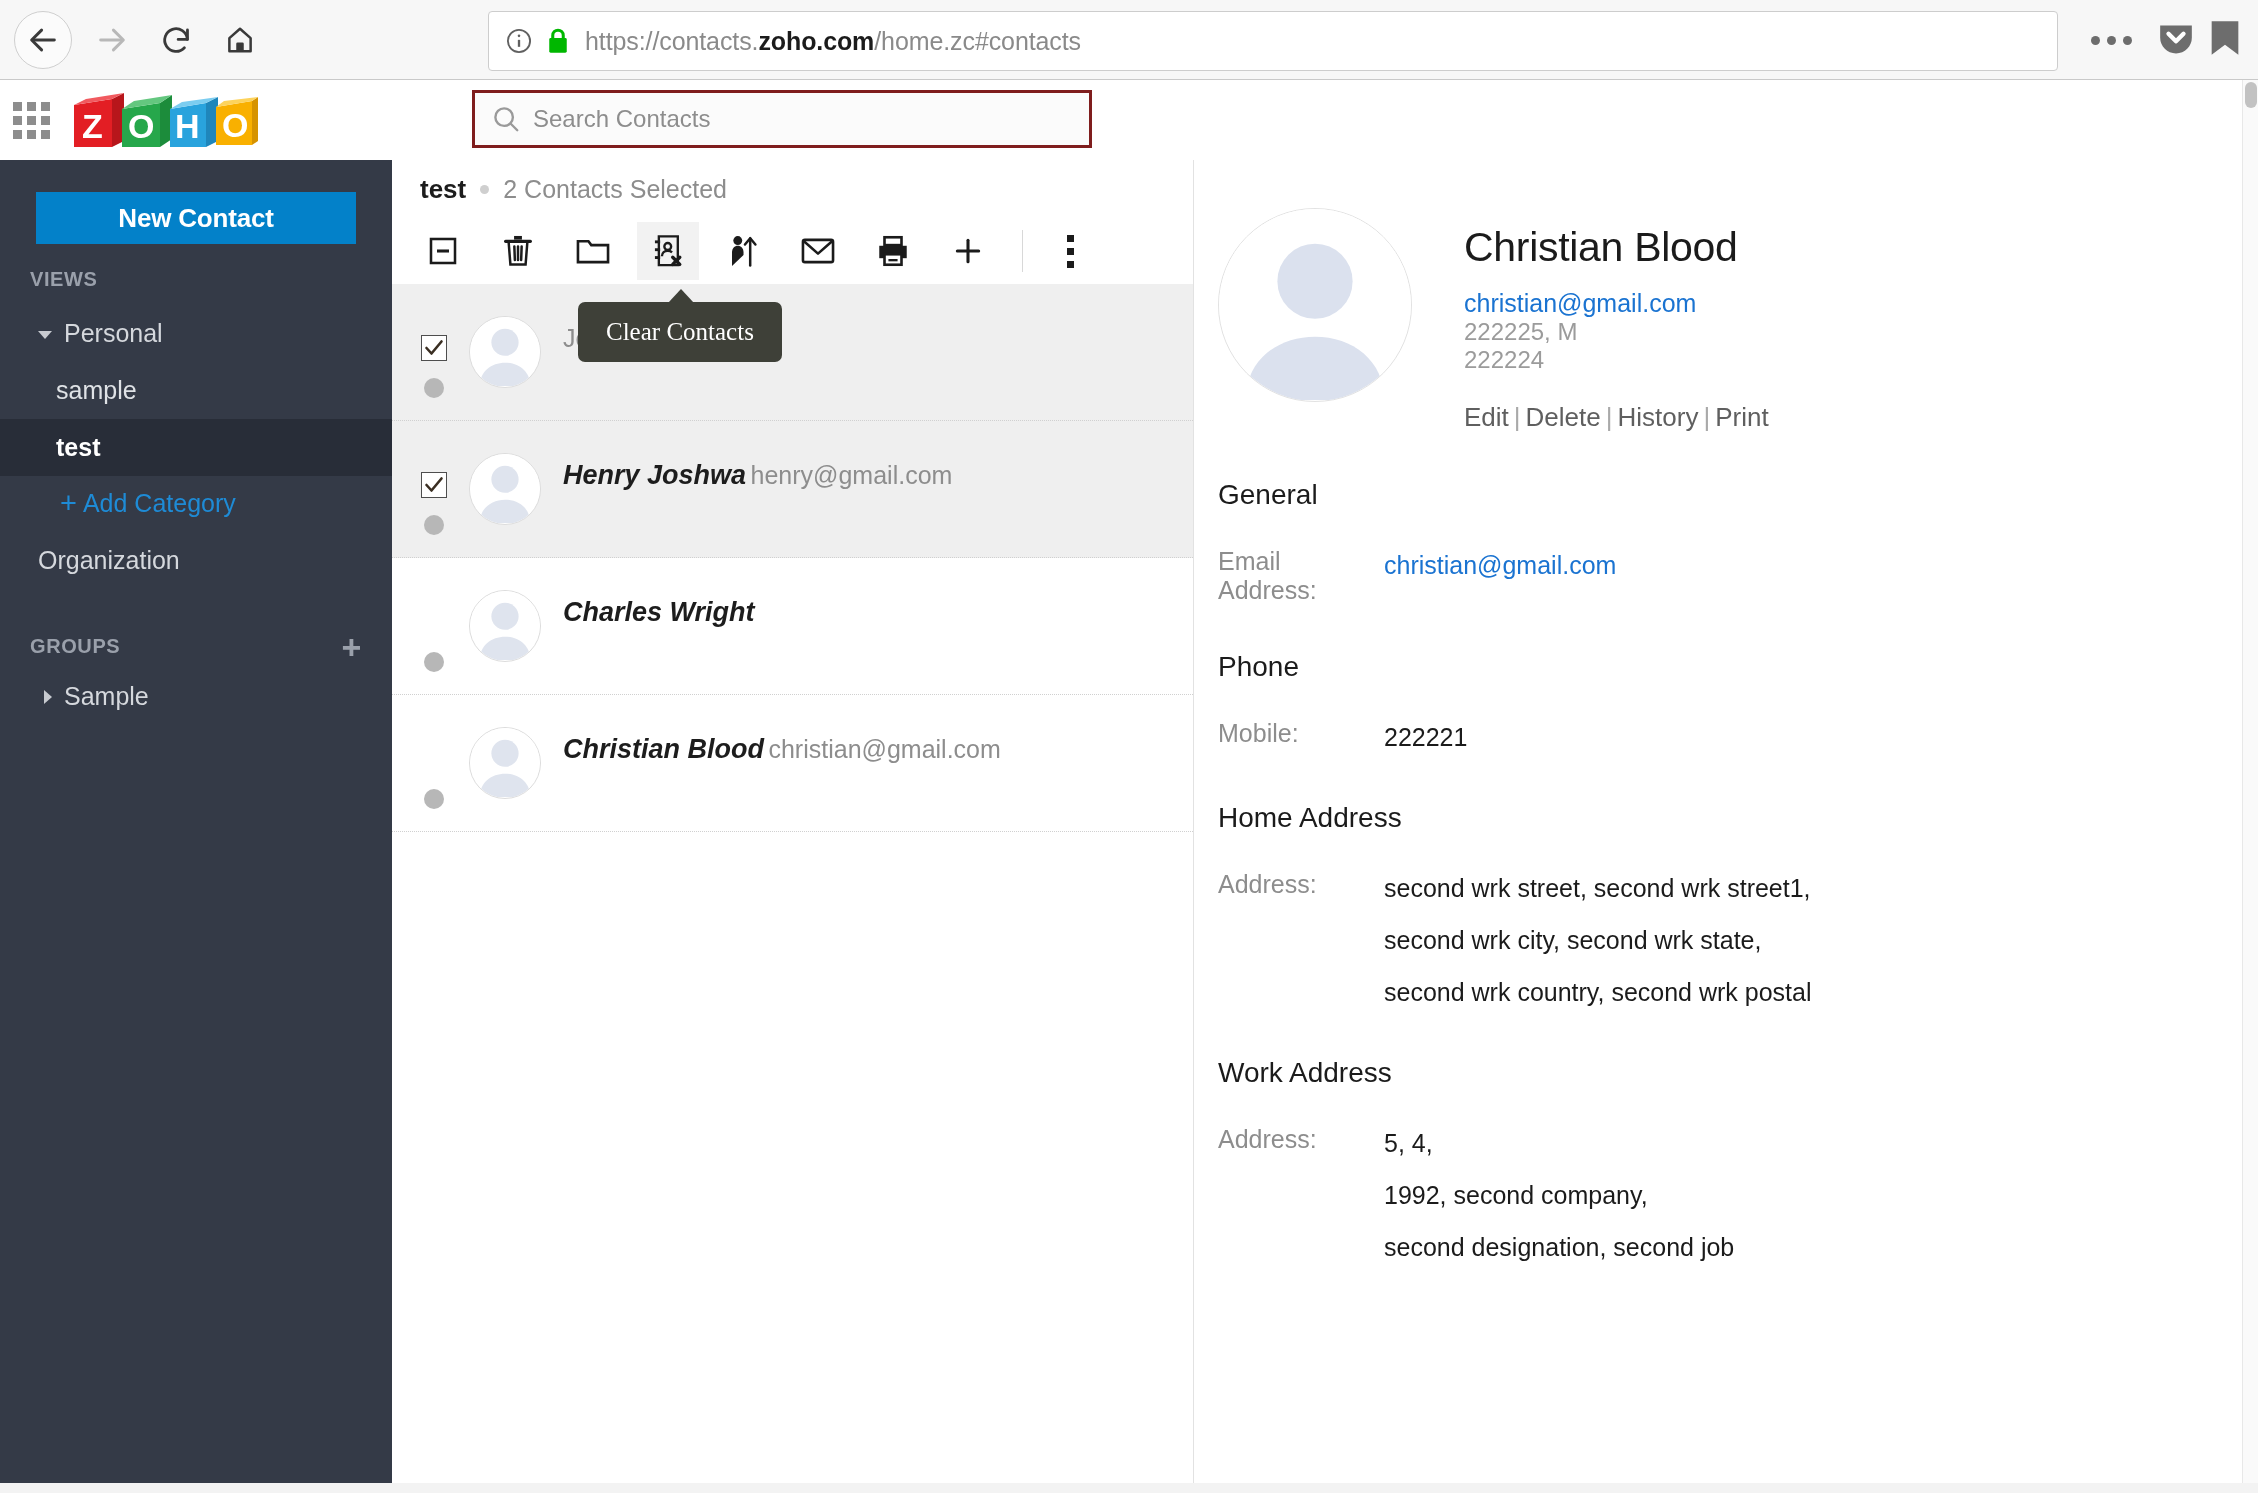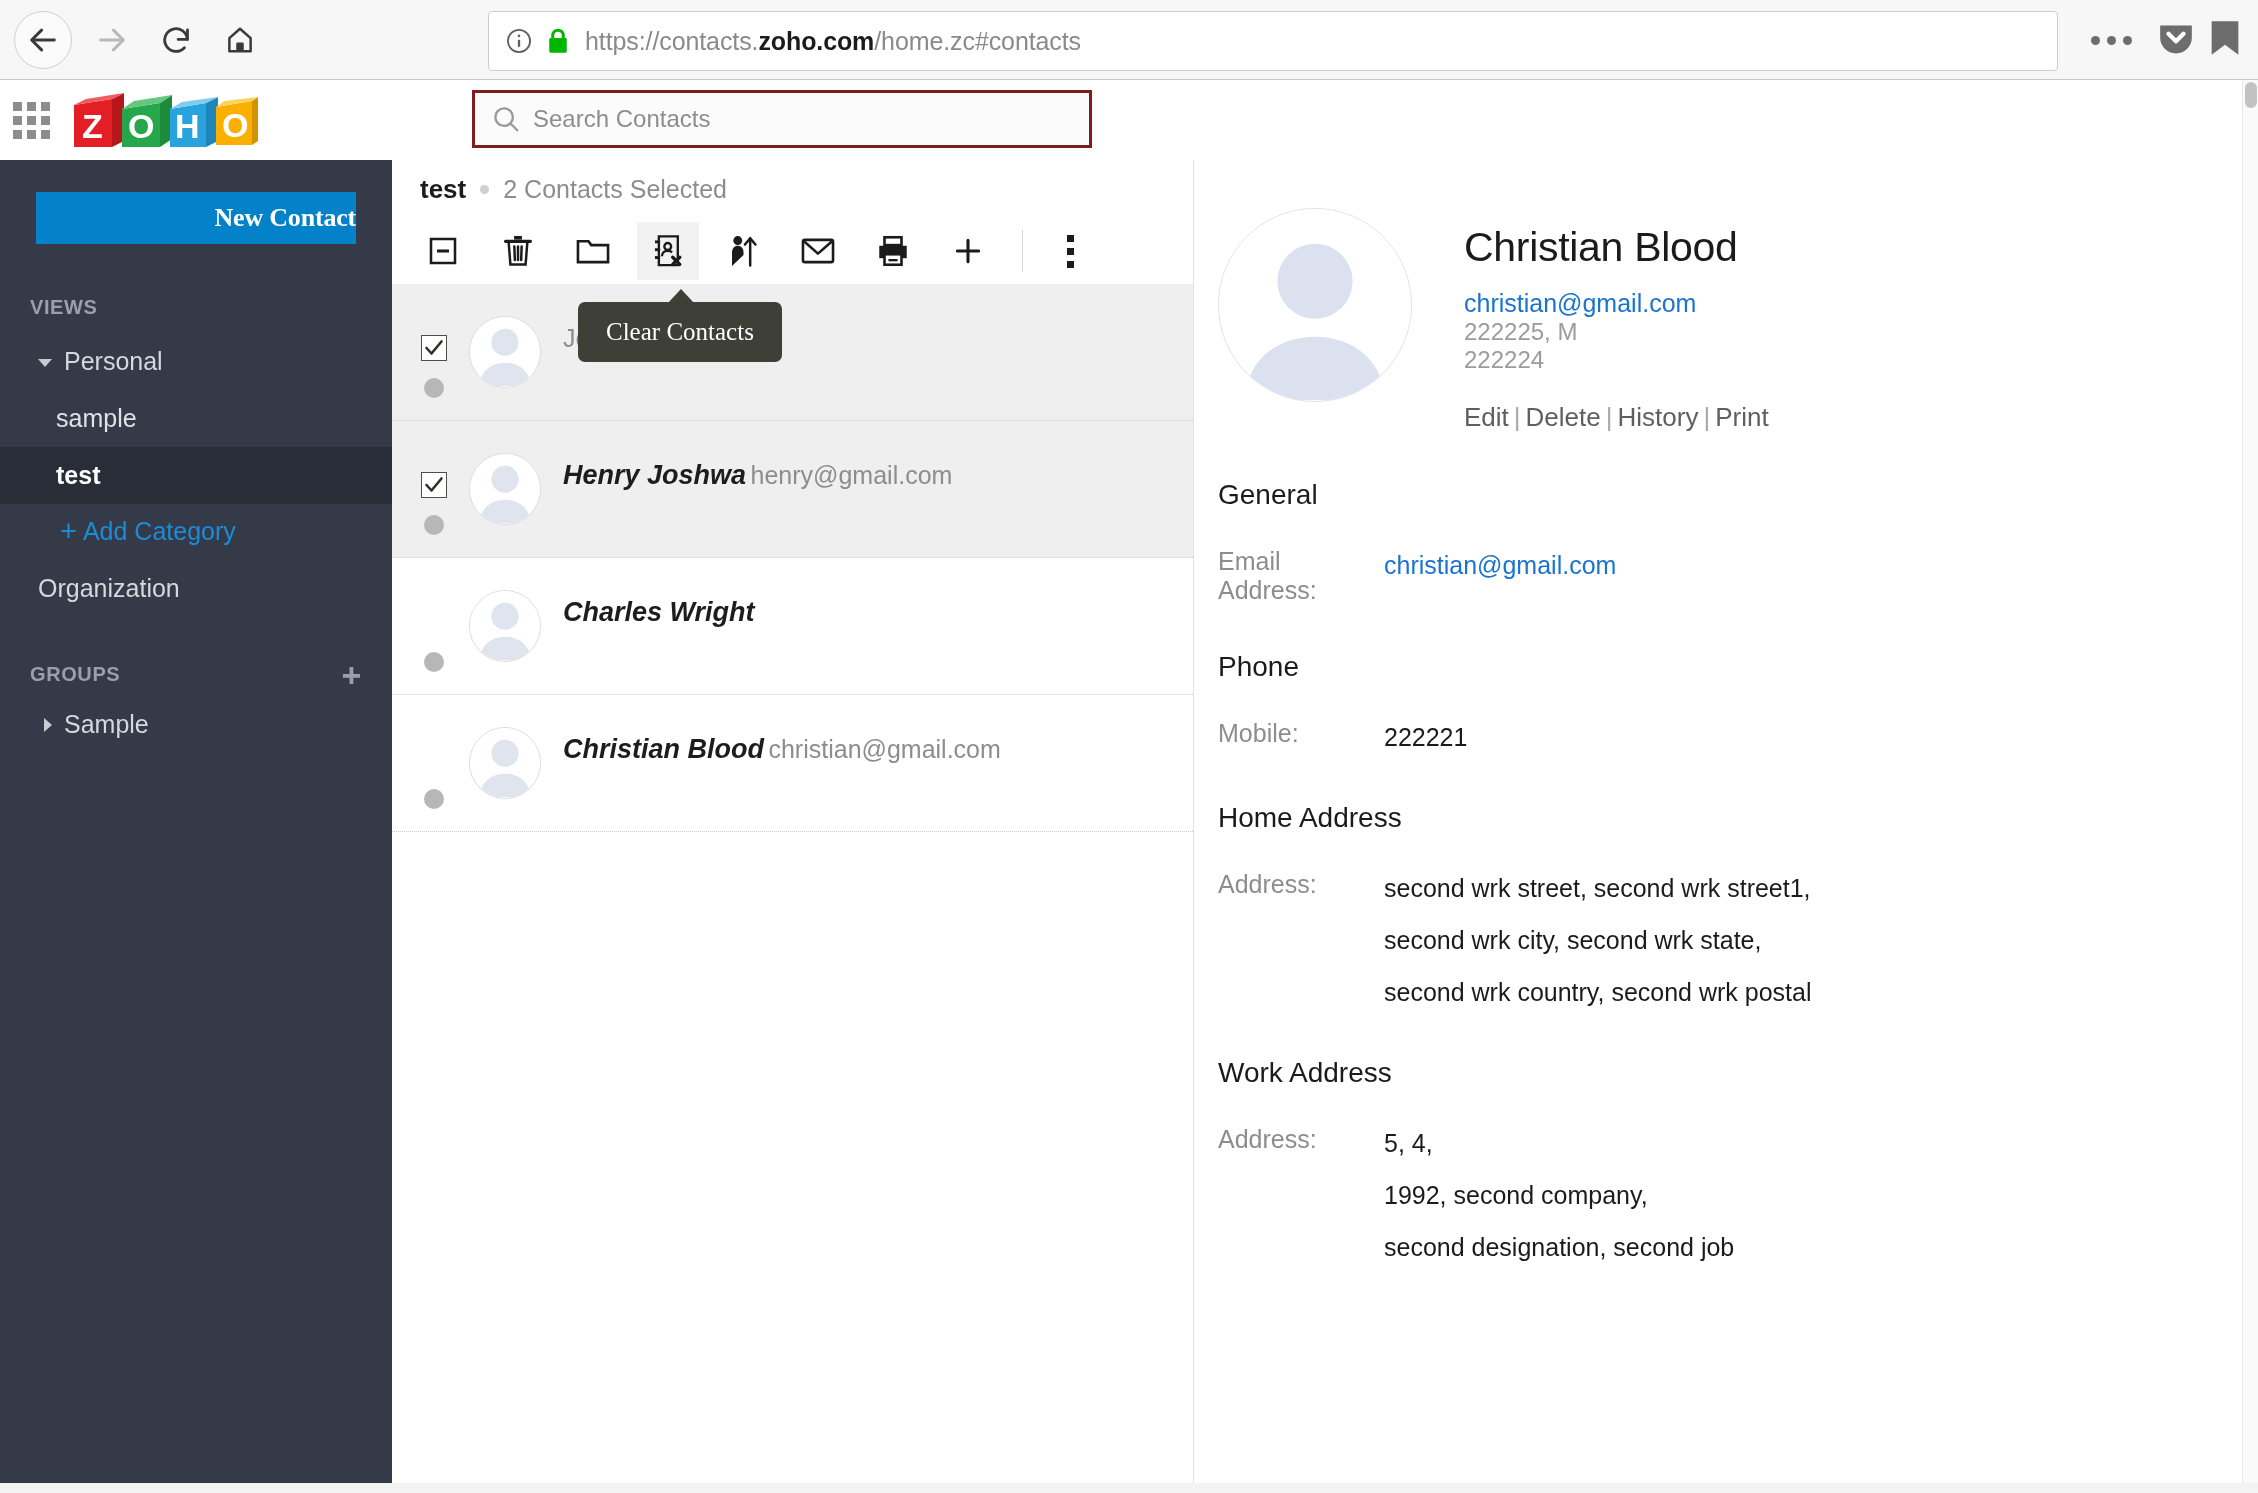--- a/index.html
+++ b/index.html
@@ -93,29 +93,28 @@
     position: absolute; left: 0; top: 160px;
     width: 392px; height: 1333px;
     background: #343a47;
   }
   .new-contact-btn {
     margin: 32px auto 0 auto;
     display: block;
     width: 320px; height: 52px;
     background: #0381c9; color: #ffffff;
     border: none; cursor: pointer;
-    font-family: Liberation Serif, serif;
+    font-family: Liberation Sans, sans-serif;
     font-size: 26px; font-weight: bold;
     letter-spacing: -0.2px;
-    text-align: right;
   }
   .sb-section {
     color: #9aa0ab; font-size: 20px; font-weight: bold;
     letter-spacing: 0.6px; padding: 0 30px;
-    margin-top: 52px; display: flex; align-items: center;
+    margin-top: 24px; display: flex; align-items: center;
     justify-content: space-between;
   }
   .sb-section.groups { margin-top: 46px; }
   .sb-plus { color: #9aa0ab; font-size: 34px; line-height: 20px; cursor: pointer; }
 
   .sb-item {
     height: 57px; display: flex; align-items: center;
     color: #d5d8dd; font-size: 25px; cursor: pointer;
     padding-left: 38px;
   }

